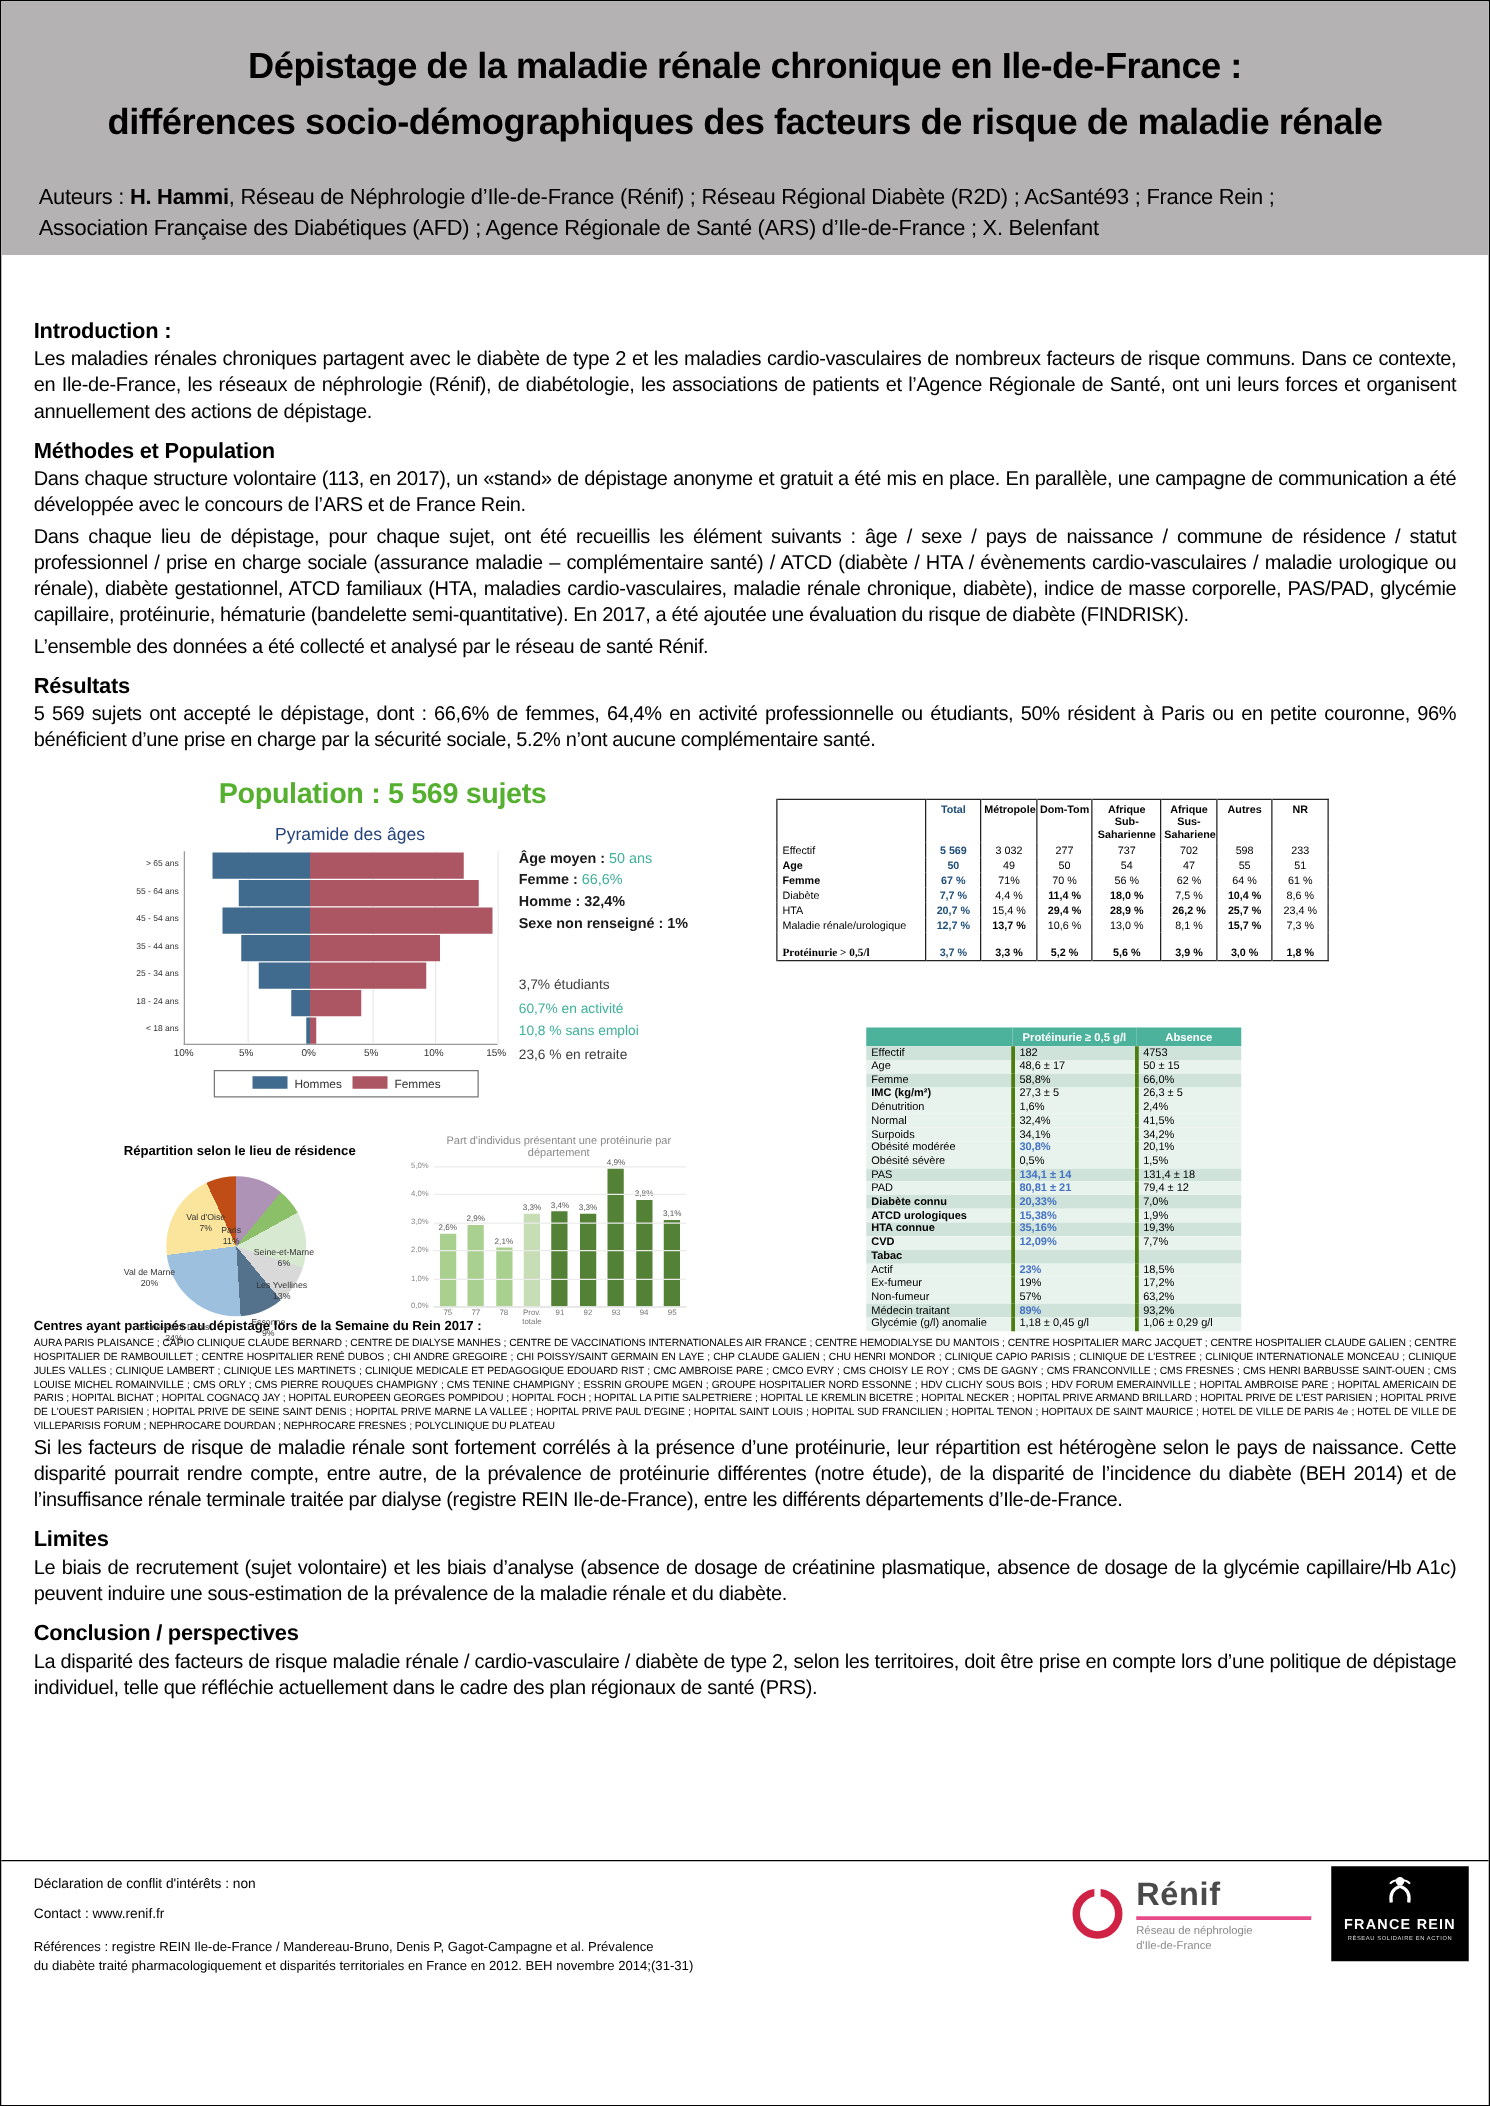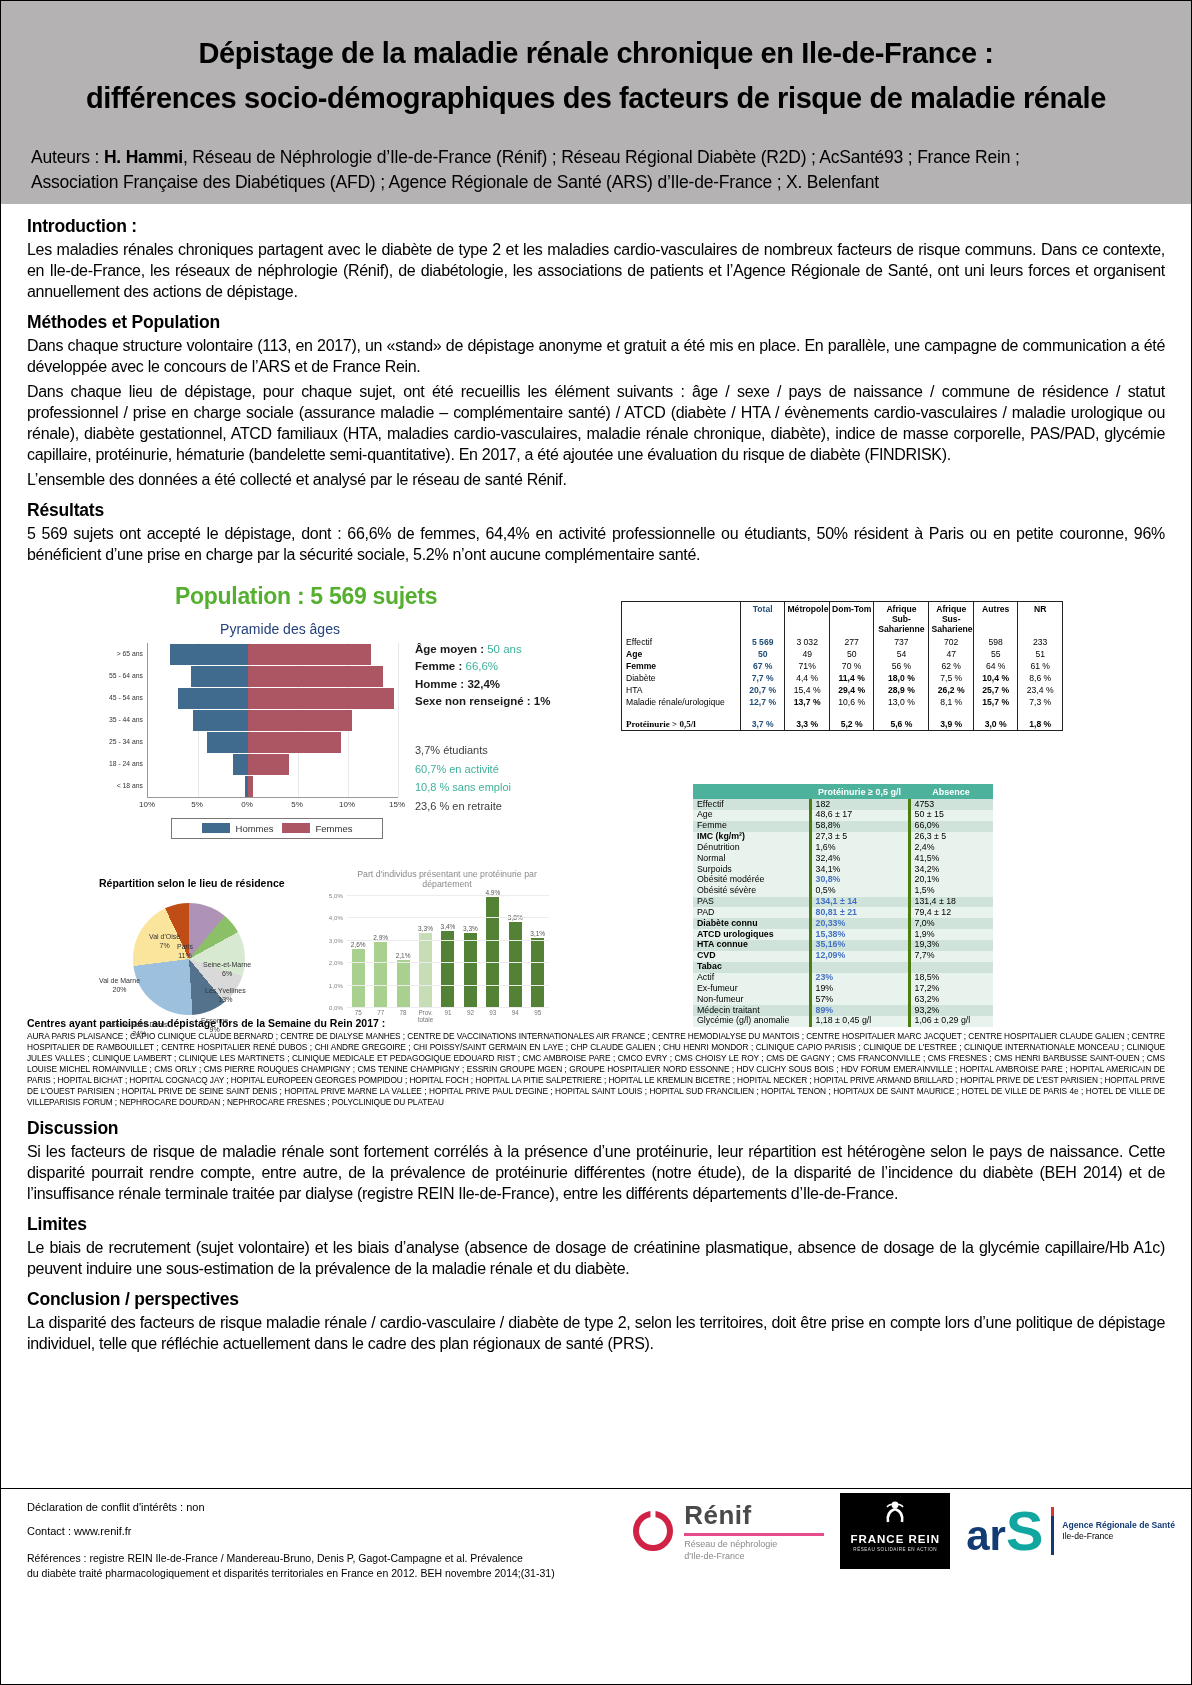--- a/index.html
+++ b/index.html
@@ -3,21 +3,21 @@
 <meta charset="utf-8">
 <style>
   html,body{margin:0;padding:0;background:#888;}
   .poster{width:1190px;height:1683px;margin:0 auto;background:#fff;border:1px solid #000;
           position:relative;overflow:hidden;font-family:"Liberation Sans",sans-serif;color:#000;}
   
   .band{background:#b4b2b2;padding:28px 30px 16px;height:159px;}
   .band h1{text-align:center;font-size:29px;line-height:1.55;margin:2px 0 24px;letter-spacing:-0.4px;}
   .authors{font-size:17.5px;line-height:1.42;margin:0;letter-spacing:-0.2px;}
   
-  main{padding:2px 26px 0;}
+  main{padding:2px 26px 0;margin-top:38px;}
   h2{font-size:17.5px;margin:10px 0 2px;letter-spacing:-0.2px;}
   p.body{font-size:16px;line-height:21px;text-align:justify;margin:2px 0 4px;letter-spacing:-0.3px;}
   
   .figures{position:relative;height:444px;}
   .pop-title{position:absolute;left:148px;top:14px;font-size:23px;font-weight:bold;color:#56b030;letter-spacing:-0.3px;}
   
   .pyramid{position:absolute;left:76px;top:52px;width:310px;}
   .pyr-title{text-align:center;color:#24427c;font-size:14px;margin:0 0 6px 44px;}
   .pyr-body{display:flex;}
   .pyr-ylabels{width:44px;}
@@ -515,21 +515,20 @@
             <span>94</span>
             <span>95</span>
           </div>
       </div>
 
     </section>
 
     <div class="centers-head">Centres ayant participés au dépistage lors de la Semaine du Rein 2017 :</div>
     <p class="centers-body">AURA PARIS PLAISANCE ; CAPIO CLINIQUE CLAUDE BERNARD ; CENTRE DE DIALYSE MANHES ; CENTRE DE VACCINATIONS INTERNATIONALES AIR FRANCE ; CENTRE HEMODIALYSE DU MANTOIS ; CENTRE HOSPITALIER  MARC JACQUET ; CENTRE HOSPITALIER CLAUDE GALIEN ; CENTRE HOSPITALIER DE RAMBOUILLET ; CENTRE HOSPITALIER RENÉ DUBOS ; CHI ANDRE GREGOIRE ; CHI POISSY/SAINT GERMAIN EN LAYE ; CHP CLAUDE GALIEN ; CHU HENRI MONDOR ; CLINIQUE CAPIO PARISIS ; CLINIQUE DE L'ESTREE ; CLINIQUE INTERNATIONALE MONCEAU ; CLINIQUE JULES VALLES ; CLINIQUE LAMBERT ; CLINIQUE LES MARTINETS ; CLINIQUE MEDICALE ET PEDAGOGIQUE EDOUARD RIST ; CMC AMBROISE PARE ; CMCO EVRY ; CMS CHOISY LE ROY ; CMS DE GAGNY ; CMS FRANCONVILLE ; CMS FRESNES ; CMS HENRI BARBUSSE SAINT-OUEN ; CMS LOUISE MICHEL ROMAINVILLE ; CMS ORLY ; CMS PIERRE ROUQUES CHAMPIGNY ; CMS TENINE CHAMPIGNY ; ESSRIN GROUPE MGEN ; GROUPE HOSPITALIER NORD ESSONNE ; HDV CLICHY SOUS BOIS ; HDV FORUM EMERAINVILLE ; HOPITAL AMBROISE PARE ; HOPITAL AMERICAIN DE PARIS ; HOPITAL BICHAT ; HOPITAL COGNACQ JAY ; HOPITAL EUROPEEN GEORGES POMPIDOU ; HOPITAL FOCH ; HOPITAL LA PITIE SALPETRIERE ; HOPITAL LE KREMLIN BICETRE ; HOPITAL NECKER ; HOPITAL PRIVE ARMAND BRILLARD ; HOPITAL PRIVE DE L'EST PARISIEN ; HOPITAL PRIVE DE L'OUEST PARISIEN ; HOPITAL PRIVE DE SEINE SAINT DENIS ; HOPITAL PRIVE MARNE LA VALLEE ; HOPITAL PRIVE PAUL D'EGINE ; HOPITAL SAINT LOUIS ; HOPITAL SUD FRANCILIEN ; HOPITAL TENON ; HOPITAUX DE SAINT MAURICE ; HOTEL DE VILLE DE PARIS 4e ; HOTEL DE VILLE DE VILLEPARISIS FORUM ; NEPHROCARE DOURDAN ; NEPHROCARE FRESNES ; POLYCLINIQUE DU PLATEAU</p>
 
-    <h2>Discussion</h2>
     <p class="body">Si les facteurs de risque de maladie rénale sont fortement corrélés à la présence d’une protéinurie, leur répartition est hétérogène selon le pays de naissance. Cette disparité pourrait rendre compte, entre autre, de la prévalence de protéinurie différentes (notre étude), de la disparité de l’incidence du diabète (BEH 2014) et de l’insuffisance rénale terminale traitée par dialyse (registre REIN Ile-de-France), entre les différents départements d’Ile-de-France.</p>
 
     <h2>Limites</h2>
     <p class="body">Le biais de recrutement (sujet volontaire) et les biais d’analyse (absence de dosage de créatinine plasmatique, absence de dosage de la glycémie capillaire/Hb A1c) peuvent induire une sous-estimation de la prévalence de la maladie rénale et du diabète.</p>
 
     <h2>Conclusion / perspectives</h2>
     <p class="body">La disparité des facteurs de risque maladie rénale / cardio-vasculaire / diabète de type 2, selon les territoires, doit être prise en compte lors d’une politique de dépistage individuel, telle que réfléchie actuellement dans le cadre des plan régionaux de santé (PRS).</p>
   </main>
 
   <footer class="footer">
@@ -560,23 +559,15 @@
         <svg width="30" height="30" viewBox="0 0 30 30">
           <circle cx="15" cy="7" r="3.4" fill="#fff"></circle>
           <path d="M15 11 C 9 13, 7 18, 8 24" stroke="#fff" stroke-width="2.6" fill="none"></path>
           <path d="M15 11 C 21 13, 23 18, 22 24" stroke="#fff" stroke-width="2.6" fill="none"></path>
           <path d="M7 9 C 10 5, 20 5, 23 9" stroke="#fff" stroke-width="1.6" fill="none"></path>
         </svg>
         <div class="fr-name">FRANCE REIN</div>
         <div class="fr-tag">RÉSEAU SOLIDAIRE EN ACTION</div>
       </div>
 
-      <div class="ars">
-        <div class="ars-word"><span>ar</span><span class="big-s">S</span></div>
-        <div class="ars-bar"></div>
-        <div class="ars-text">
-          <div class="l1">Agence Régionale de Santé</div>
-          <div>Ile-de-France</div>
-        </div>
-      </div>
     </div>
   </footer>
 </div>
 
 </body></html>

